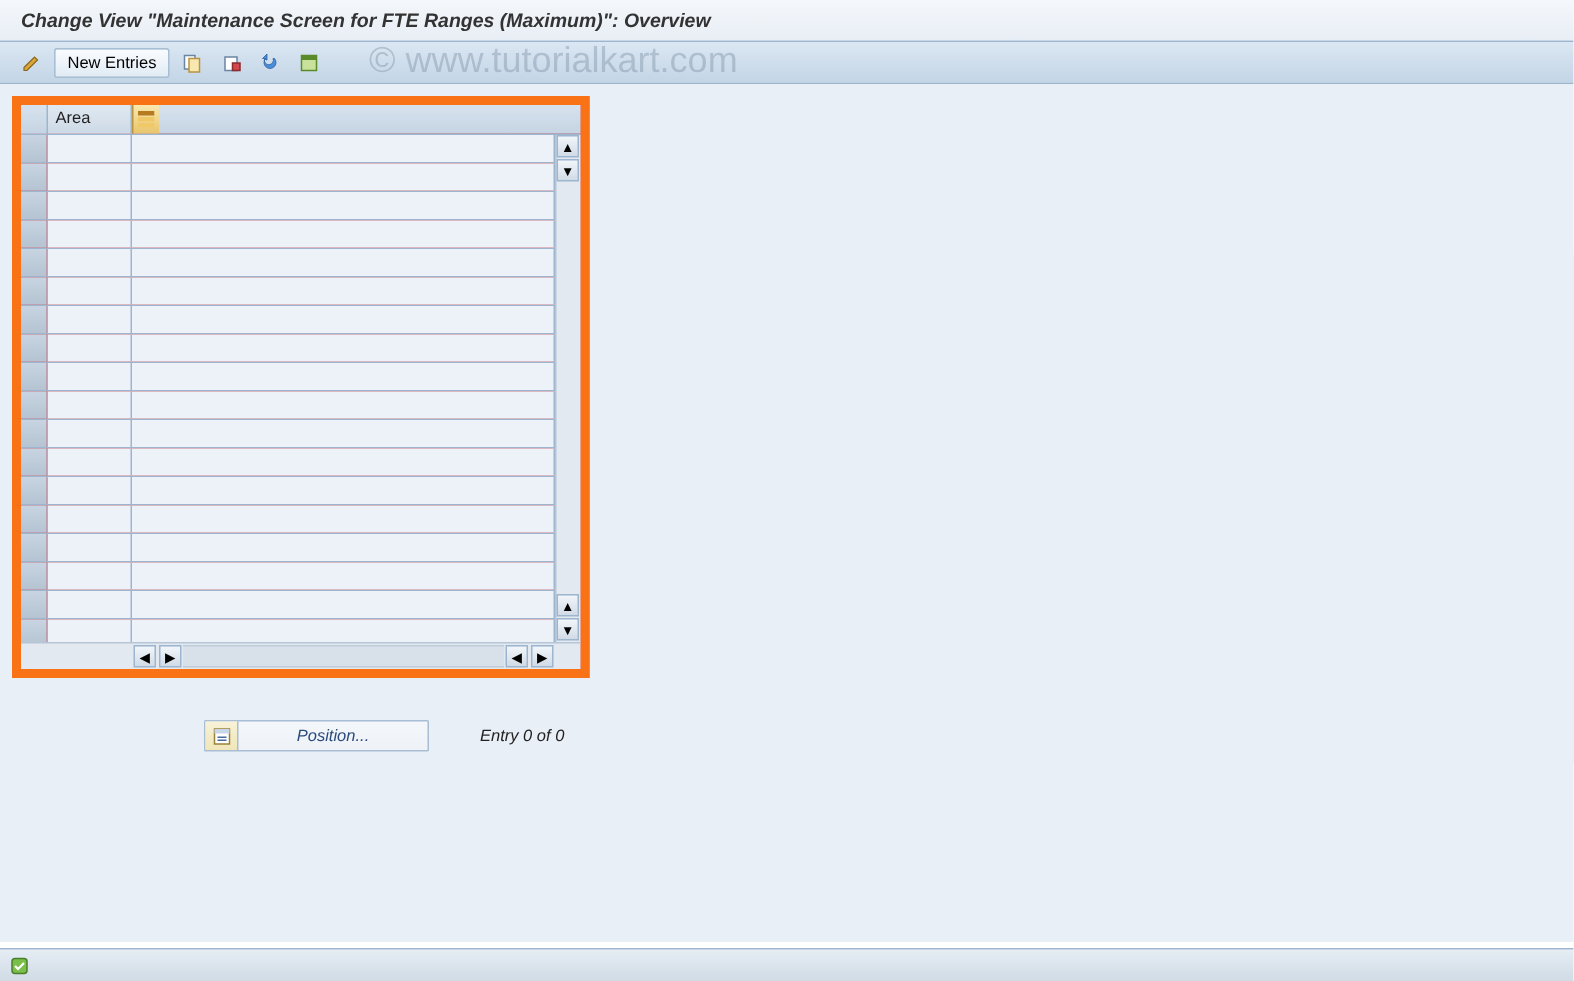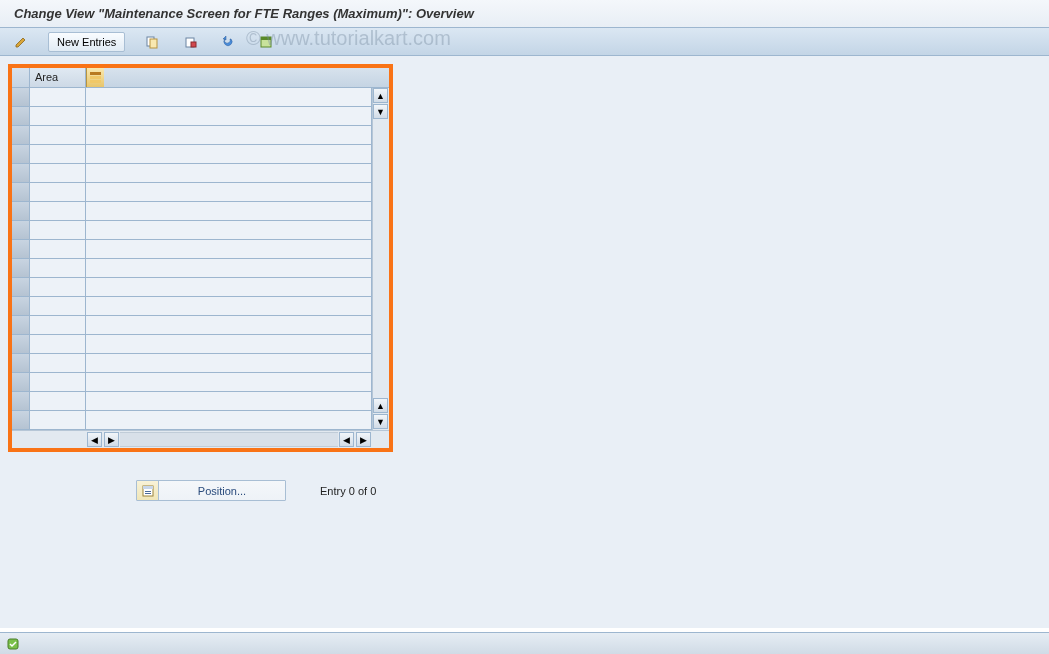--- a/index.html
+++ b/index.html
@@ -20,21 +20,21 @@
       font-weight: bold;
       font-style: italic;
       color: #333;
     }
     .toolbar {
       background: linear-gradient(to bottom, #dbe7f3 0%, #c3d5e6 100%);
       border-bottom: 1px solid #9db6cf;
       padding: 3px 10px;
       display: flex;
       align-items: center;
-      gap: 16px;
+      gap: 4px;
       height: 28px;
       position: relative;
     }
     .toolbar-btn {
       display: inline-flex;
       align-items: center;
       justify-content: center;
       min-width: 22px;
       height: 20px;
       border: 1px solid transparent;
@@ -49,34 +49,34 @@
       padding: 0 8px;
       font-size: 11px;
       color: #000;
       border-radius: 2px;
       cursor: pointer;
     }
     .watermark {
       position: absolute;
       left: 246px;
       top: -1px;
-      font-size: 20px;
+      font-size: 24px;
       color: rgba(120,140,160,0.4);
       font-weight: normal;
       pointer-events: none;
     }
     .main-area {
       background: #e9eff6;
       padding: 8px 8px 8px 8px;
       height: calc(100% - 56px - 26px);
       display: flex;
       flex-direction: column;
     }
     .grid-wrap {
-      border: 4px solid #f97316;
+      border: 6px solid #f97316;
       background: #ef4444;
       width: 385px;
       height: 388px;
       position: relative;
     }
     .grid-header-row {
       display: flex;
       height: 20px;
       background: linear-gradient(to bottom, #d7e2ed, #c5d4e3);
       border-bottom: 1px solid #9db6cf;
@@ -159,20 +159,21 @@
       display:flex;align-items:center;justify-content:center;
       cursor:pointer;
       margin:0 1px;
     }
     .hscroll-row .track { flex:1; height:15px; background:#d8e0e9; border:1px solid #c0ccd8; border-left:none; border-right:none;}
     .footer-row {
       display:flex;
       align-items:center;
       margin-top: 28px;
       padding-left: 128px;
+      font-style: italic;
     }
     .position-btn {
       display:flex;
       align-items:center;
       border: 1px solid #a8bed4;
       background: linear-gradient(to bottom,#f4f7fa,#eef2f7);
       height: 21px;
       width: 150px;
       cursor:pointer;
       border-radius:1px;

